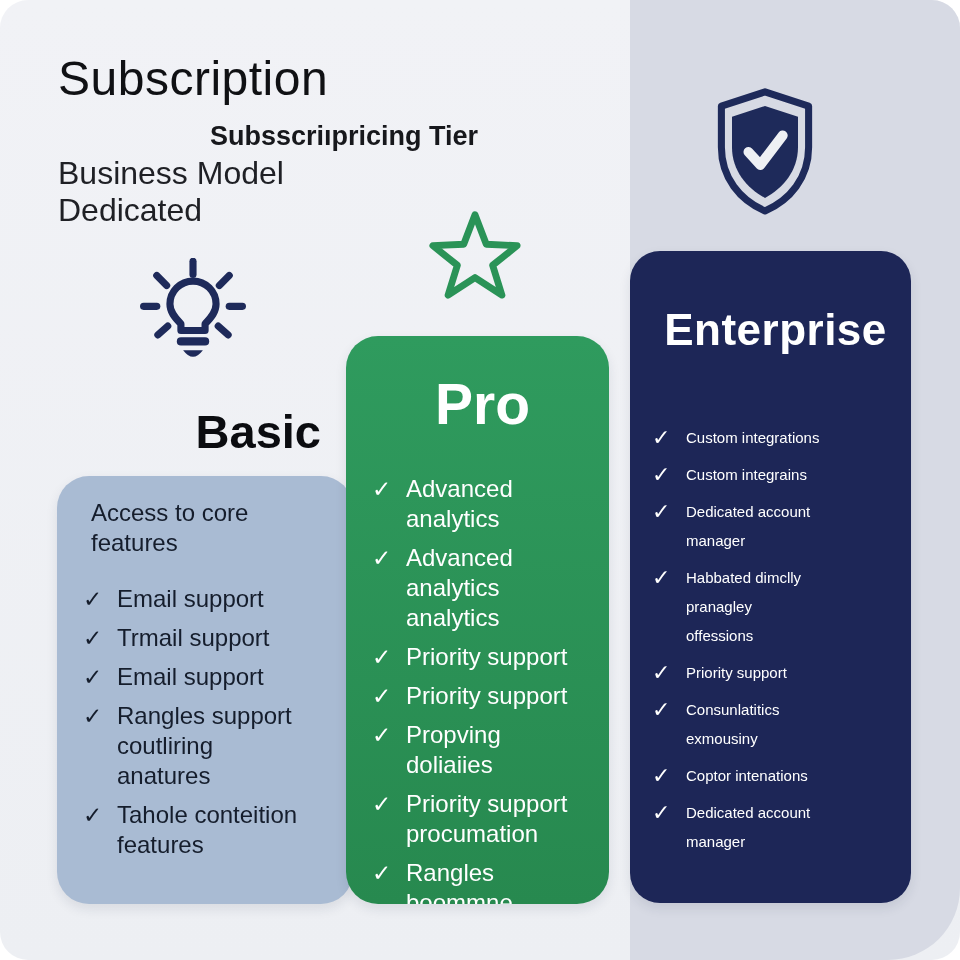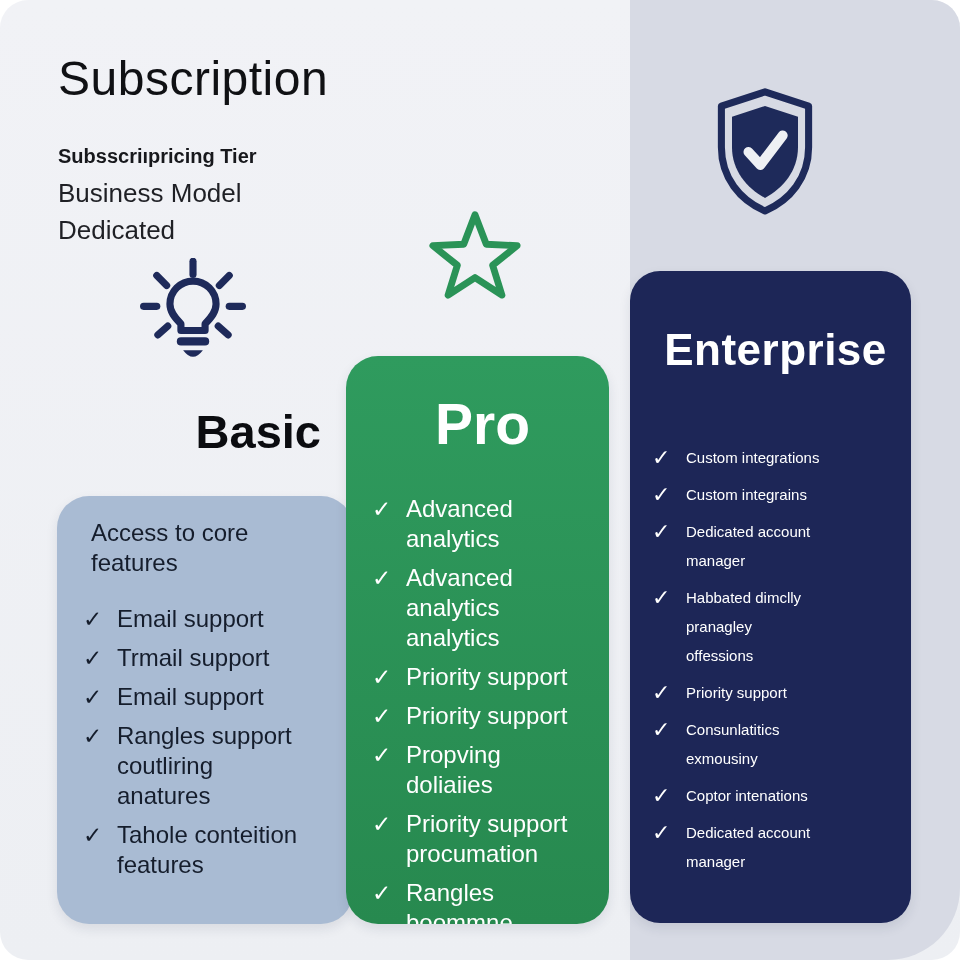--- a/index.html
+++ b/index.html
@@ -24,36 +24,36 @@
     background: var(--right-panel-bg, #d7dae4);
     border-bottom-right-radius: 72px;
   }
   
   .header { position: absolute; left: 58px; top: 52px; width: 420px; }
   .title {
     font-size: 48px; font-weight: 400; color: var(--title-color, #101114);
     line-height: 54px; letter-spacing: 0.5px;
   }
   .subtitle-bold {
-    margin-top: 32px;
-    font-size: 20px; font-weight: 700; color: #17181c; line-height: 37px;
-  }
-  .subtitle-line { font-size: 26px; font-weight: 400; color: #1f2025; line-height: 37px; }
+    margin-top: 12px;
+    font-size: 27px; font-weight: 700; color: #17181c; line-height: 37px; text-align: right;
+  }
+  .subtitle-line { font-size: 32px; font-weight: 400; color: #1f2025; line-height: 37px; }
   
   .icon-lightbulb { position: absolute; left: 138px; top: 258px; width: 110px; height: 112px; }
   .icon-star      { position: absolute; left: 424px; top: 206px; width: 102px; height: 98px; }
   .icon-shield    { position: absolute; left: 706px; top: 86px;  width: 118px; height: 132px; }
   
   .basic-heading {
     position: absolute; left: 57px; top: 404px; width: 264px;
     text-align: right; font-size: 47px; font-weight: 700; color: #0b0c10;
   }
   
   .card { position: absolute; border-radius: 32px; overflow: hidden;
-          box-shadow: 0 5px 12px rgba(30,40,70,0.10); margin-top: 20px; }
+          box-shadow: 0 5px 12px rgba(30,40,70,0.10); }
   .card-basic {
     left: 57px; top: 476px; width: 296px; height: 428px;
     background: var(--basic-card, #a9bbd3);
     color: var(--basic-text, #151d2c);
     padding: 22px 16px 0 26px;
   }
   .card-pro {
     left: 346px; top: 336px; width: 263px; height: 568px;
     background: linear-gradient(180deg, var(--pro-card-top, #2f9b5e), var(--pro-card-bottom, #27894f));
     color: #ffffff;

